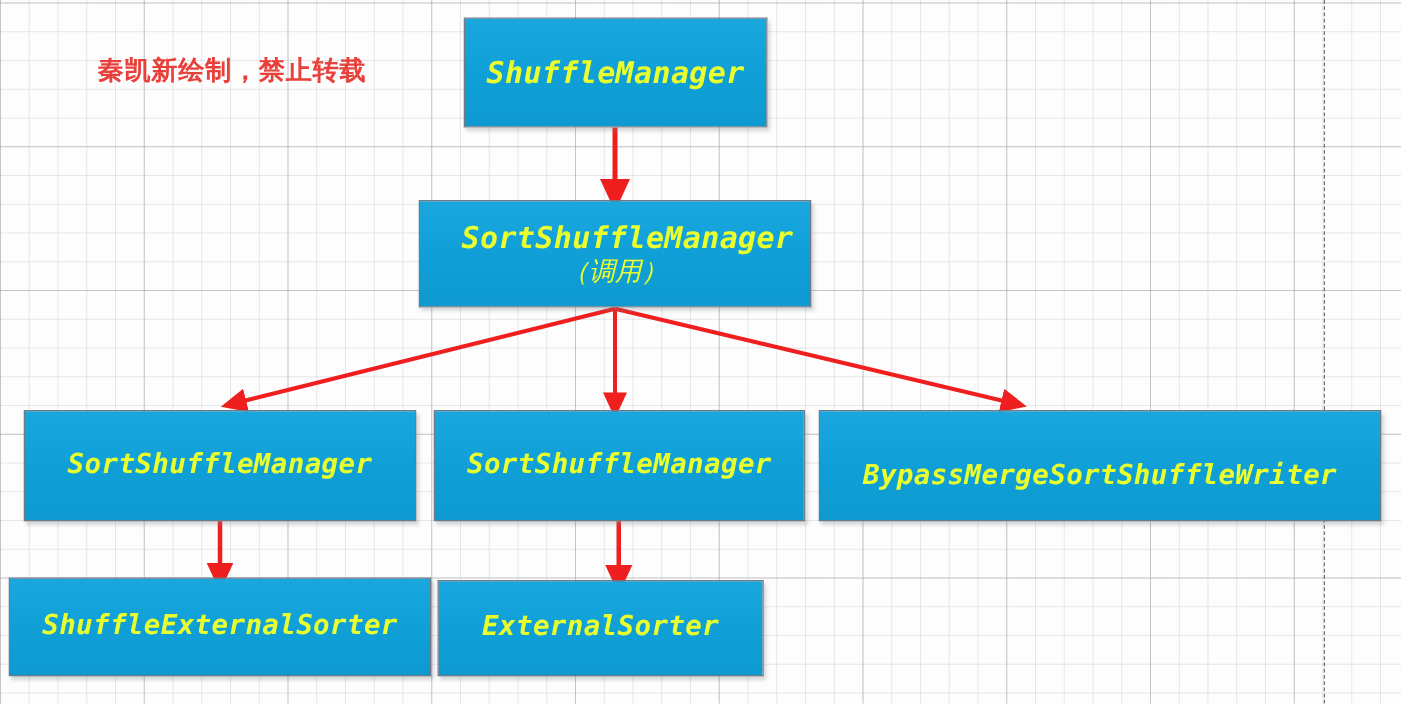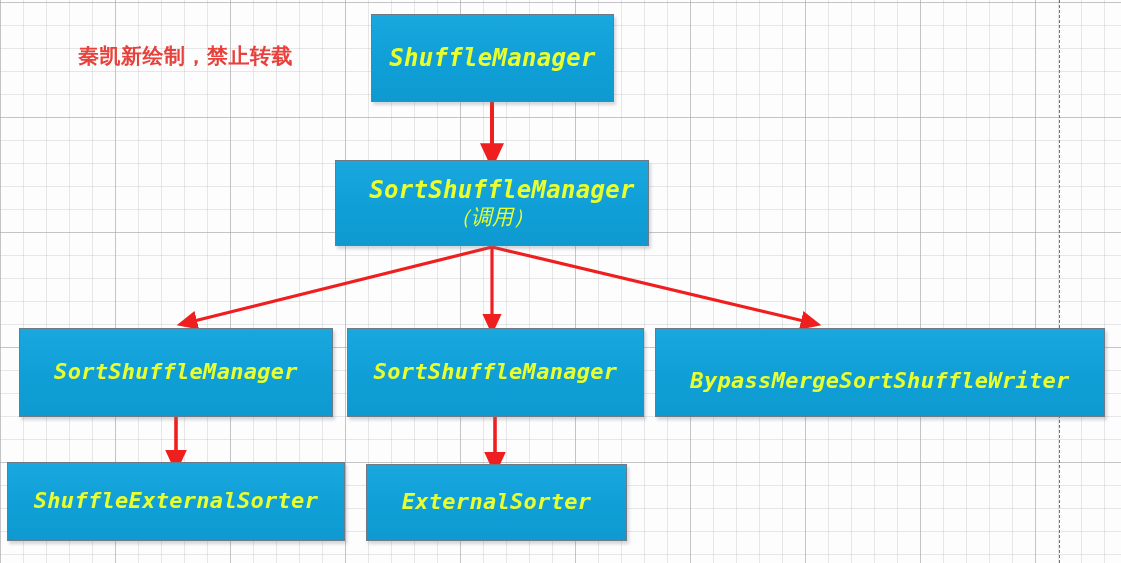--- a/index.html
+++ b/index.html
@@ -131,17 +131,17 @@
   </div>
 
   <div class="node" style="left:655px; top:328px; width:450px; height:89px;">
     <span class="line1" style="font-size:22px;margin-top:18px;">BypassMergeSortShuffleWriter</span>
   </div>
 
   <div class="node" style="left:7px; top:462px; width:338px; height:79px;">
     <span class="line1" style="font-size:22px;">ShuffleExternalSorter</span>
   </div>
 
-  <div class="node" style="left:366px; top:464px; width:261px; height:77px;">
+  <div class="node" style="left:350px; top:464px; width:261px; height:77px;">
     <span class="line1" style="font-size:22px;">ExternalSorter</span>
   </div>
 
 </div>
 
 </body></html>

